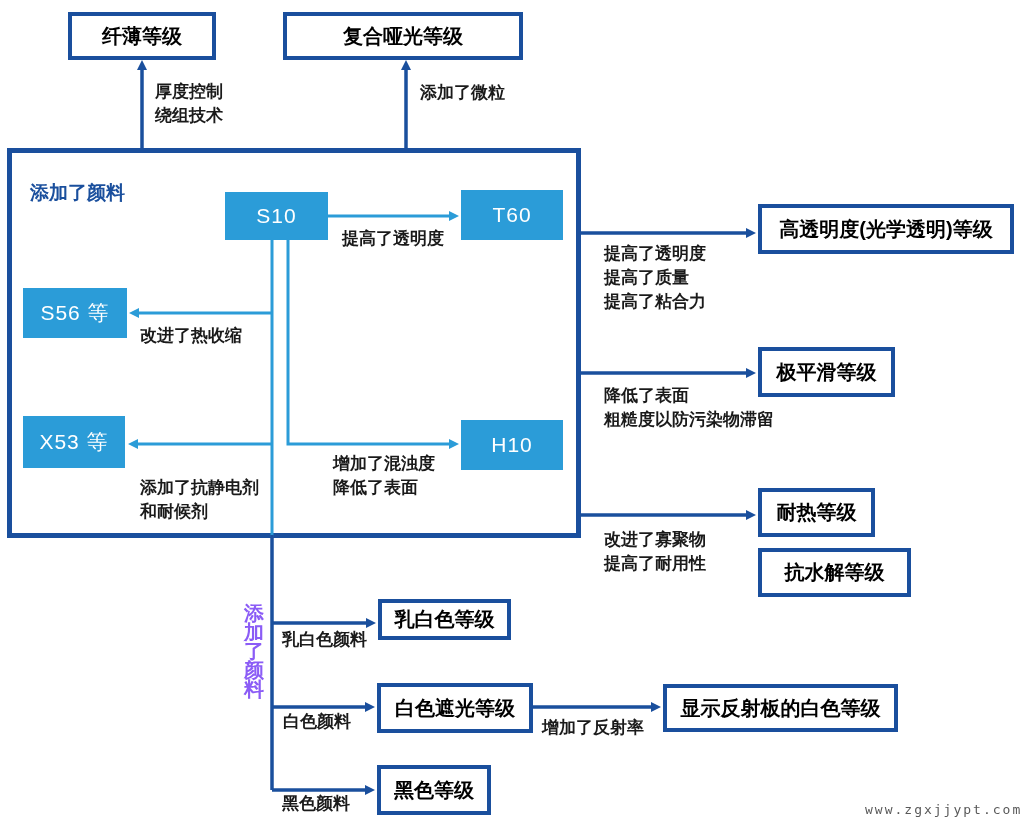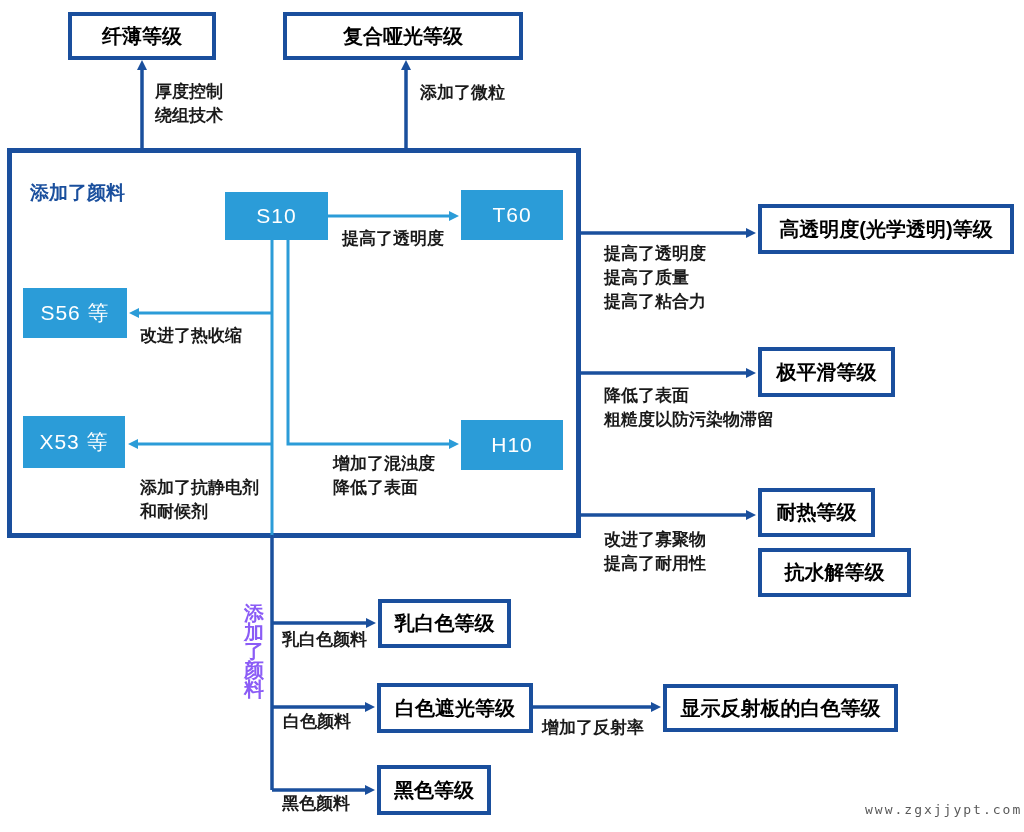--- a/index.html
+++ b/index.html
@@ -74,21 +74,21 @@
     <path d="M272,790 L367,790" stroke="#1A4F9D" stroke-width="3.5" fill="none" marker-end="url(#ah-navy)"></path>
     <path d="M533,707 L653,707" stroke="#1A4F9D" stroke-width="3.5" fill="none" marker-end="url(#ah-navy)"></path>
   </svg>
 
   <div class="abs obox" style="left:68px; top:12px; width:148px; height:48px;">纤薄等级</div>
   <div class="abs obox" style="left:283px; top:12px; width:240px; height:48px;">复合哑光等级</div>
   <div class="abs obox" style="left:758px; top:204px; width:256px; height:50px;">高透明度(光学透明)等级</div>
   <div class="abs obox" style="left:758px; top:347px; width:137px; height:50px;">极平滑等级</div>
   <div class="abs obox" style="left:758px; top:488px; width:117px; height:49px;">耐热等级</div>
   <div class="abs obox" style="left:758px; top:548px; width:153px; height:49px;">抗水解等级</div>
-  <div class="abs obox" style="left:378px; top:599px; width:133px; height:49px;">乳白色等级</div>
+  <div class="abs obox" style="left:378px; top:599px; width:133px; height:41px;">乳白色等级</div>
   <div class="abs obox" style="left:377px; top:683px; width:156px; height:50px;">白色遮光等级</div>
   <div class="abs obox" style="left:377px; top:765px; width:114px; height:50px;">黑色等级</div>
   <div class="abs obox" style="left:663px; top:684px; width:235px; height:48px;">显示反射板的白色等级</div>
 
   <div class="abs fbox" style="left:225px; top:192px; width:103px; height:48px;">S10</div>
   <div class="abs fbox" style="left:461px; top:190px; width:102px; height:50px;">T60</div>
   <div class="abs fbox" style="left:23px; top:288px; width:104px; height:50px;">S56 等</div>
   <div class="abs fbox" style="left:23px; top:416px; width:102px; height:52px;">X53 等</div>
   <div class="abs fbox" style="left:461px; top:420px; width:102px; height:50px;">H10</div>
 

